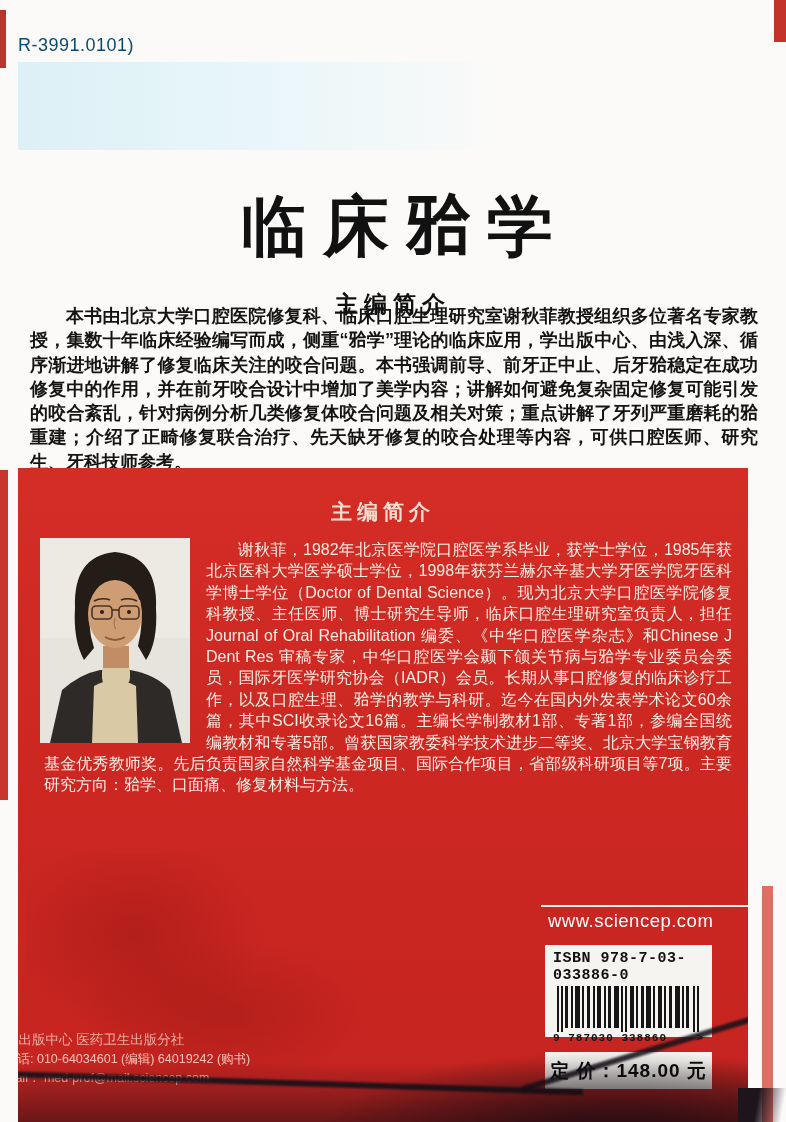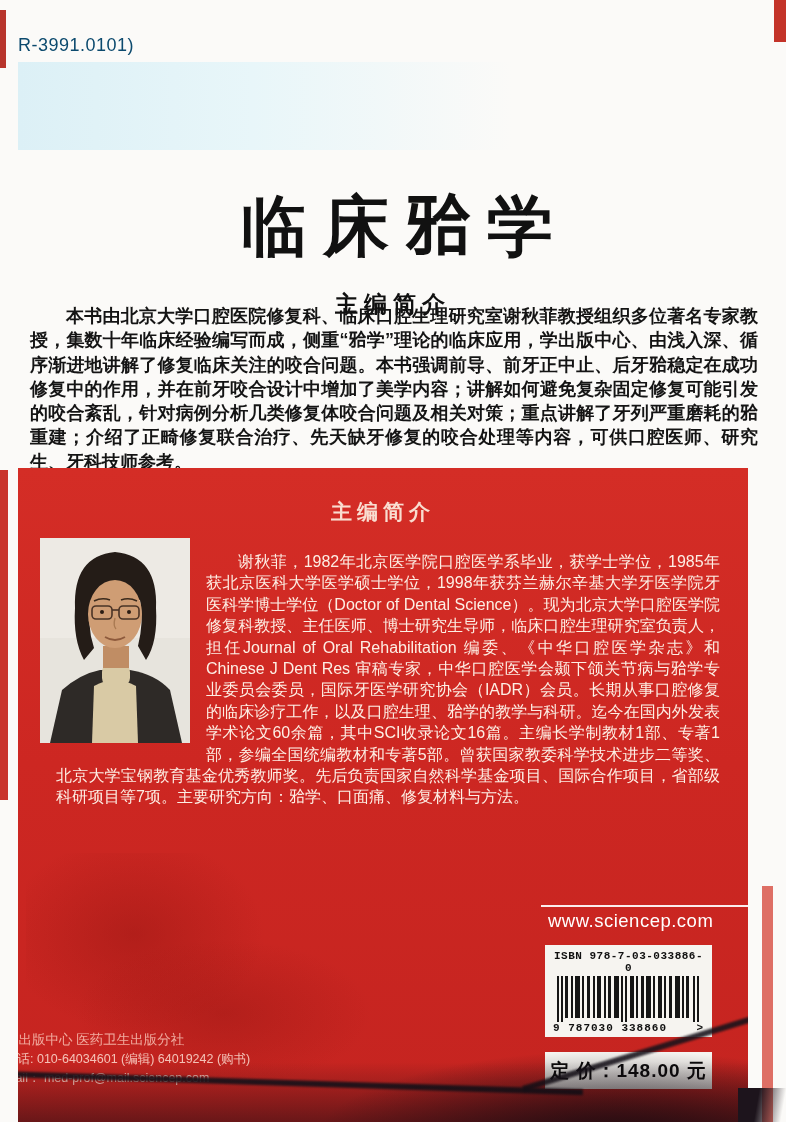--- a/index.html
+++ b/index.html
@@ -38,30 +38,30 @@
     overflow:hidden;}
   .swirl1{position:absolute;left:8px;top:385px;width:240px;height:180px;
     background:radial-gradient(ellipse at 45% 45%,rgba(150,22,18,.45),rgba(150,22,18,0) 70%);}
   .swirl2{position:absolute;left:55px;top:470px;width:300px;height:150px;
     background:radial-gradient(ellipse at 50% 50%,rgba(140,20,16,.35),rgba(140,20,16,0) 70%);}
   .panel-heading{margin:0;padding-top:30px;text-align:center;
     font-size:21px;font-weight:700;letter-spacing:5px;color:#f9ddd0;}
   .bio-wrap{padding:9px 12px 0 22px;}
   .editor-photo{float:left;width:150px;height:205px;margin:3px 16px 6px 0;
     background:#e5e2db;display:block;}
-  .bio-text{margin:16px;font-size:16px;line-height:21.4px;color:#fdeee4;
+  .bio-text{margin:4px;font-size:16px;line-height:21.4px;color:#fdeee4;
     text-align:justify;text-indent:2em;font-weight:500;}
   
   .www-rule{position:absolute;left:523px;top:437px;width:207px;height:2px;background:rgba(255,255,255,.92);}
   .website{position:absolute;left:530px;top:442px;width:200px;
     font-size:18.5px;color:#ffffff;letter-spacing:.5px;font-weight:400;}
   .isbn-box{position:absolute;left:527px;top:477px;width:167px;height:92px;
     background:#f6f4f0;padding:5px 8px 4px;box-sizing:border-box;}
   .isbn-label{font-family:"Liberation Mono","DejaVu Sans Mono",monospace;
-    font-size:11px;letter-spacing:.5px;color:#111;text-align:center;font-weight:700;}
+    font-size:15px;letter-spacing:.5px;color:#111;text-align:left;font-weight:700;}
   .barcode{display:block;margin:2px auto 0;}
   .barcode-digits{font-family:"Liberation Mono","DejaVu Sans Mono",monospace;
     font-size:11px;color:#111;text-align:center;letter-spacing:1px;
     display:flex;justify-content:space-between;font-weight:700;}
   .price-box{position:absolute;left:527px;top:584px;width:167px;height:37px;
     background:#f6f4f0;display:flex;align-items:center;justify-content:center;}
   .price-text{font-size:19px;font-weight:700;color:#0a0a0a;letter-spacing:1px;}
   
   .contact{position:absolute;left:-13px;top:562px;width:360px;
     color:rgba(255,228,216,.82);font-size:12.5px;line-height:1.5;}

